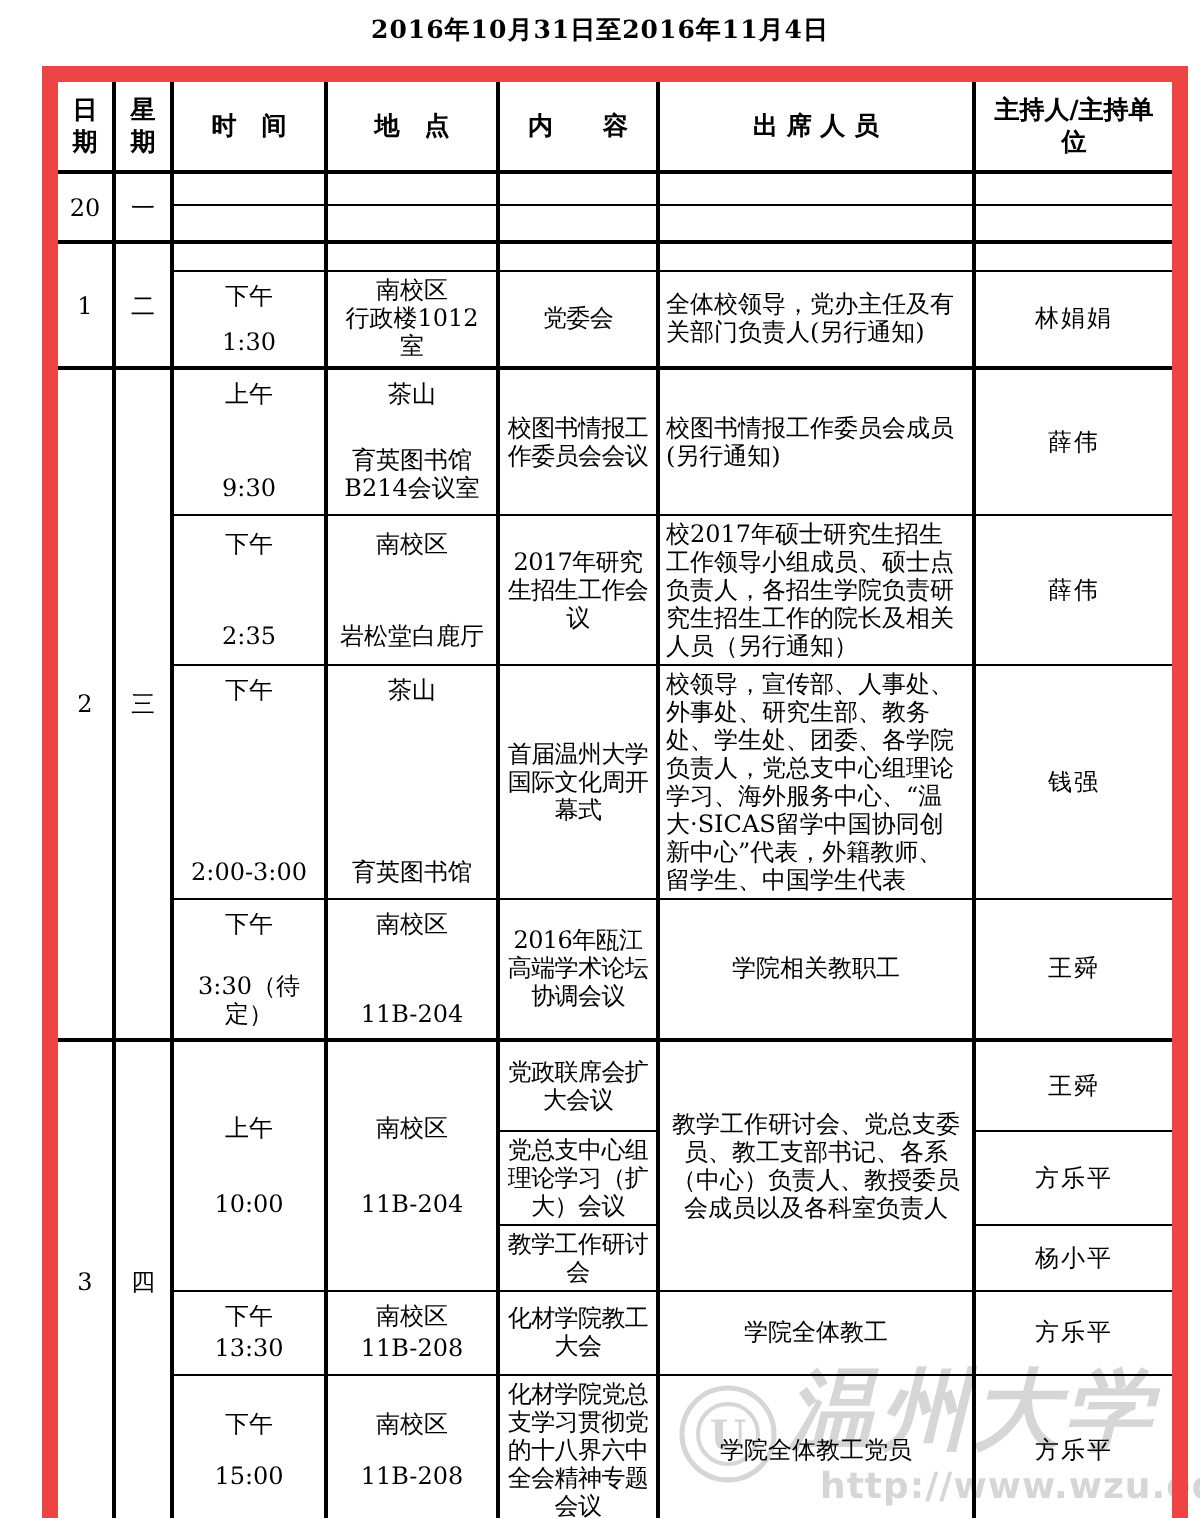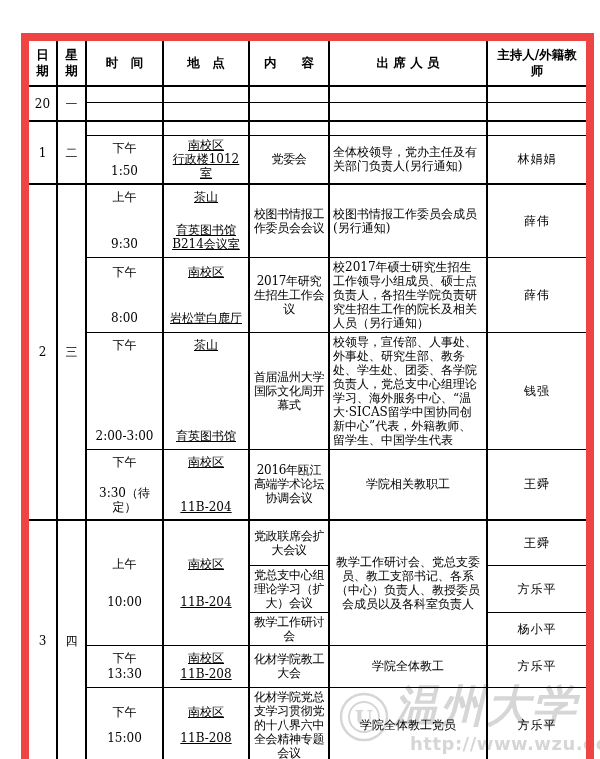--- a/index.html
+++ b/index.html
@@ -36,35 +36,36 @@
     padding:2px 3px;text-align:center;vertical-align:middle;
     font-size:12px;line-height:14px;overflow:hidden;
     font-weight:normal;word-break:break-all;
   }
   .sched thead th{border-bottom-width:2px;font-weight:bold;font-size:12.5px;line-height:16px;}
   .sched thead tr{height:49px;}
   .sched tr.group td{border-top-width:2px;}
   .c-content{font-size:11px;line-height:12.5px;letter-spacing:-0.3px;padding:1px 1px;}
   .c-att{font-size:12px;line-height:13px;padding:2px 3px;}
   .c-att.a-left{text-align:left;}
-  .c-loc{font-size:11.5px;line-height:13px;text-decoration:underline;}
+  .c-loc{font-size:11.5px;line-height:13px;}
   .c-time{font-size:12px;}
   .c-host{font-size:12px;letter-spacing:1px;}
   td.spread{vertical-align:middle;margin-top:12px;}
   td.spread .wrap{
     display:flex;flex-direction:column;justify-content:space-between;align-items:center;
   }
   td.spread .wrap.center{justify-content:center;gap:24px;}
   td.spread .wrap div{white-space:pre-line;}
 </style>
 </head>
 <body>
 
 <div class="page">
 
+  <div class="doc-title">2016年10月31日至2016年11月4日</div>
 
   <div class="watermark">
     <svg class="wm-logo" width="50" height="50" viewBox="0 0 50 50">
       <circle cx="25" cy="25" r="23" fill="none" stroke="#d6d6d6" stroke-width="2.5"></circle>
       <circle cx="25" cy="25" r="15" fill="none" stroke="#d6d6d6" stroke-width="2"></circle>
       <text x="25" y="33" text-anchor="middle" font-size="21" font-weight="bold" font-family="DejaVu Serif, Liberation Serif, serif" fill="#d6d6d6">U</text>
     </svg>
     <div class="wm-name">温州大学</div>
     <div class="wm-url">http://www.wzu.edu.cn</div>
   </div>
@@ -80,21 +81,21 @@
         <col style="width: 103px;">
       </colgroup>
     <thead>
       <tr id="hdr">
           <th>日期</th>
           <th>星期</th>
           <th>时　间</th>
           <th>地　点</th>
           <th>内　　容</th>
           <th>出 席 人 员</th>
-          <th>主持人/外籍教师</th>
+          <th>主持人/主持单位</th>
         </tr>
     </thead>
     <tbody id="tbody">
         <tr class="group" style="height: 16px;">
           <td rowspan="2" class="c-date">20</td>
           <td rowspan="2" class="c-week">一</td>
           <td class="c-time"></td>
           <td class="c-loc"></td>
           <td class="c-content"></td>
           <td class="c-att"></td>
@@ -113,21 +114,21 @@
           <td class="c-time"></td>
           <td class="c-loc"></td>
           <td class="c-content"></td>
           <td class="c-att"></td>
           <td class="c-host"></td>
         </tr>
         <tr style="height: 49px;">
           <td class="c-time spread">
             <div class="wrap" style="min-height: 37px;">
               <div>下午</div>
-              <div>1:50</div>
+              <div>1:30</div>
             </div>
           </td>
           <td class="c-loc spread">
             <div class="wrap" style="min-height: 37px;">
               <div>南校区</div>
               <div>行政楼1012室</div>
             </div>
           </td>
           <td class="c-content">党委会</td>
           <td class="c-att a-left">全体校领导，党办主任及有关部门负责人(另行通知)</td>
@@ -150,21 +151,21 @@
             </div>
           </td>
           <td class="c-content">校图书情报工作委员会会议</td>
           <td class="c-att a-left">校图书情报工作委员会成员(另行通知)</td>
           <td class="c-host">薛伟</td>
         </tr>
         <tr style="height: 72px;">
           <td class="c-time spread">
             <div class="wrap" style="min-height: 60px;">
               <div>下午</div>
-              <div>8:00</div>
+              <div>2:35</div>
             </div>
           </td>
           <td class="c-loc spread">
             <div class="wrap" style="min-height: 60px;">
               <div>南校区</div>
               <div>岩松堂白鹿厅</div>
             </div>
           </td>
           <td class="c-content">2017年研究生招生工作会议</td>
           <td class="c-att a-left">校2017年硕士研究生招生工作领导小组成员、硕士点负责人，各招生学院负责研究生招生工作的院长及相关人员（另行通知）</td>

